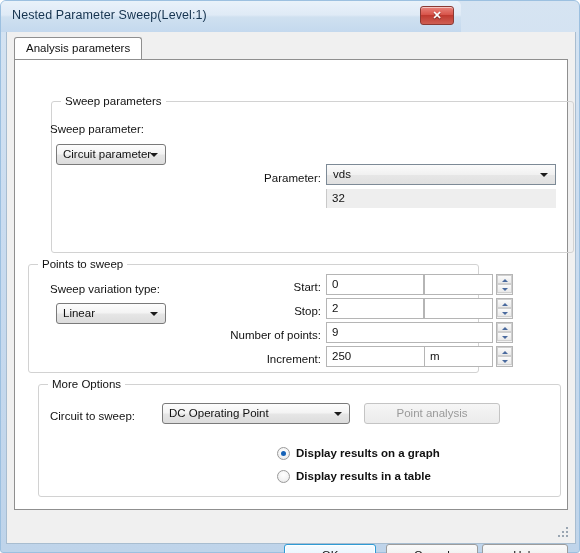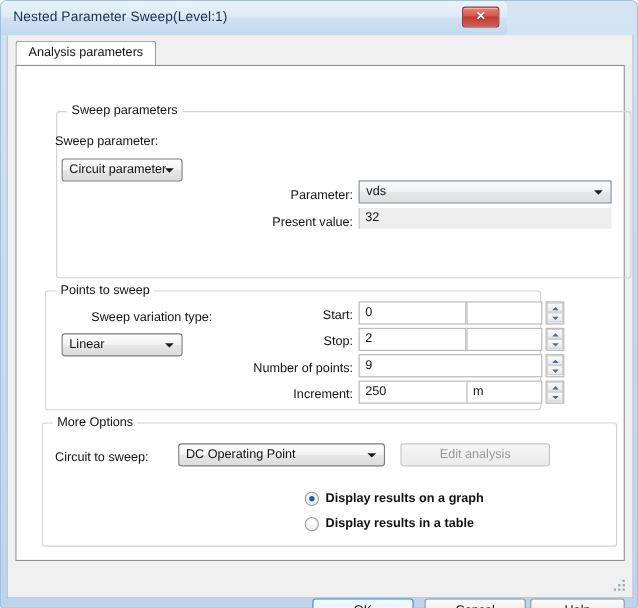--- a/index.html
+++ b/index.html
@@ -131,21 +131,21 @@
     top: -7px;
     left: 9px;
     background: #ffffff;
     padding: 0 4px;
     font-size: 11.5px;
     color: #111;
     white-space: nowrap;
   }
 
   #grp-sweep   { left: 44px; top: 69px;  width: 523px; height: 152px; }
-  #grp-points  { left: 34px; top: 232px; width: 451px; height: 109px; }
+  #grp-points  { left: 21px; top: 232px; width: 451px; height: 109px; }
   #grp-more    { left: 31px; top: 352px; width: 523px; height: 113px; text-align: center; }
 
   
   .lbl {
     position: absolute;
     font-size: 11.5px;
     color: #111;
     white-space: nowrap;
     line-height: 14px;
   }
@@ -374,29 +374,28 @@
       <span class="combo-arrow"></span>
     </div>
 
     <div class="lbl-right" style="left:200px; top:139px; width:114px;">Parameter:</div>
 
     <div class="combo-flat" style="left:319px; top:132px; width:230px;">
       <span class="combo-text">vds</span>
       <span class="combo-arrow"></span>
     </div>
 
-    <div class="lbl-right" style="left:200px; top:163px; width:114px;">Present value:</div>
 
     <div class="tbox-ro" style="left:319px; top:157px; width:230px;">32</div>
 
     <div class="group" id="grp-points">
       <div class="group-title">Points to sweep</div>
     </div>
 
-    <div class="lbl" style="left:43px; top:250px;margin-left:33px;">Sweep variation type:</div>
+    <div class="lbl" style="left:43px; top:250px;">Sweep variation type:</div>
 
     <div class="combo" style="left:49px; top:271px; width:110px;">
       <span class="combo-text">Linear</span>
       <span class="combo-arrow"></span>
     </div>
 
     <div class="lbl-right" style="left:200px; top:248px; width:114px;text-align:right;">Start:</div>
     <div class="tbox" style="left:319px; top:242px; width:98px;">0</div>
     <div class="tbox" style="left:417px; top:242px; width:69px;"></div>
     <div class="spin" style="left:489px; top:242px;">
@@ -447,21 +446,21 @@
       <div class="group-title">More Options</div>
     </div>
 
     <div class="lbl" style="left:43px; top:377px;">Circuit to sweep:</div>
 
     <div class="combo" style="left:155px; top:371px; width:188px;">
       <span class="combo-text">DC Operating Point</span>
       <span class="combo-arrow"></span>
     </div>
 
-    <div class="btn btn-disabled" style="left:357px; top:371px; width:136px; height:21px; line-height:19px;">Edit analysis</div>
+    <div class="btn btn-disabled" style="left:357px; top:371px; width:136px; height:21px; line-height:19px;">Point analysis</div>
 
     <div class="radio-row" style="left:270px; top:414px;">
       <span class="radio-dot checked"></span>
       <span class="radio-label">Display results on a graph</span>
     </div>
 
     <div class="radio-row" style="left:270px; top:437px;">
       <span class="radio-dot"></span>
       <span class="radio-label">Display results in a table</span>
     </div>

